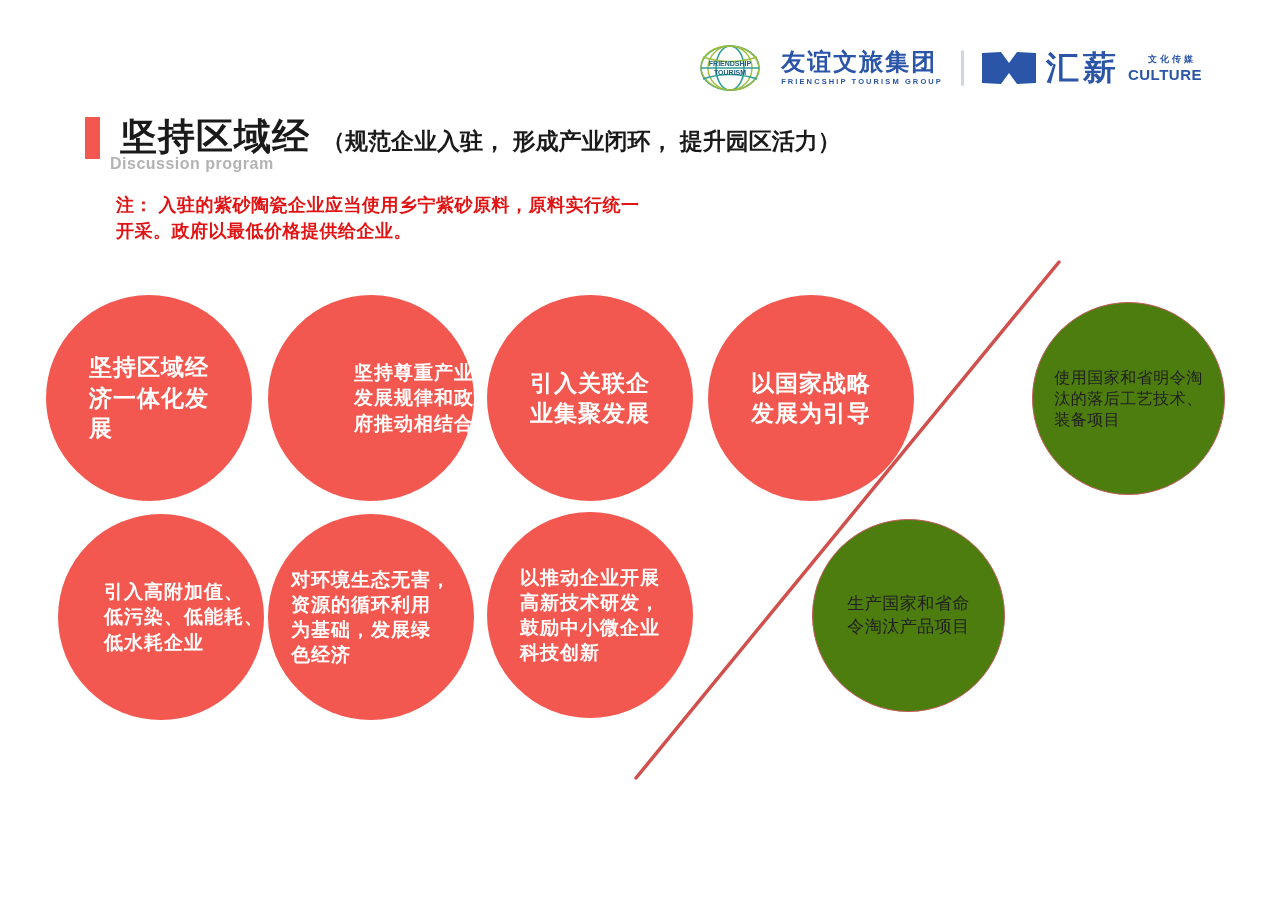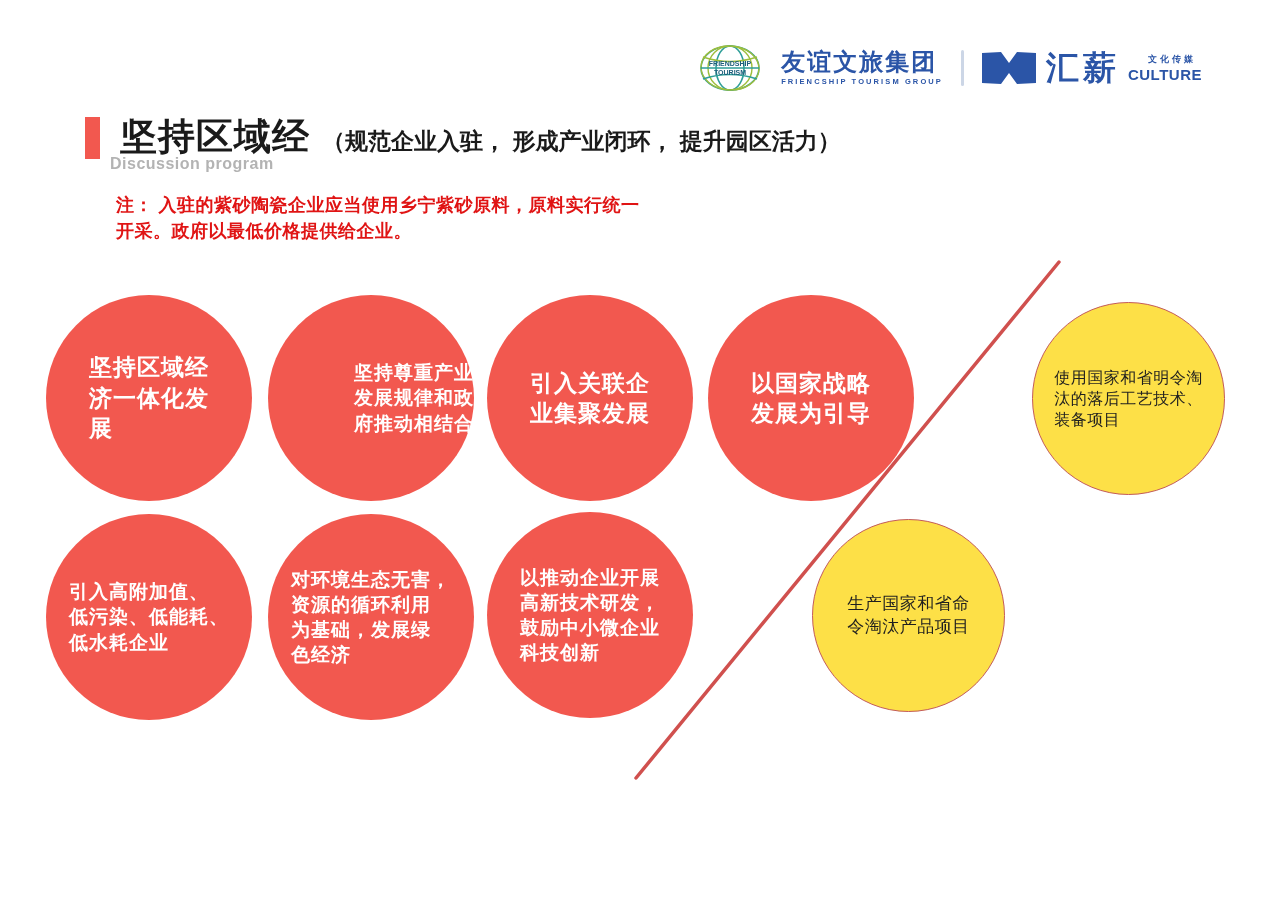--- a/index.html
+++ b/index.html
@@ -80,29 +80,29 @@
   .circle {
     position:absolute; border-radius:50%;
     display:flex; align-items:center; justify-content:center;
   }
   .circle .txt {
     white-space:pre-line; text-align:left; line-height:1.32;
   }
   .red-circle { background:var(--accent_red); }
   .red-circle .txt { color:#ffffff; font-weight:bold; letter-spacing:1px; }
   .white-circle {
-    background:#fde047; border:1.6px solid var(--ring_red);font-family:Liberation Serif, serif;
+    background:#4d7c0f; border:1.6px solid var(--ring_red);font-family:Liberation Serif, serif;
   }
   .white-circle .txt { color:#1f1f1f; font-weight:normal; letter-spacing:0.5px; }
 
   .rc1 { left:46px;  top:295px; width:206px; height:206px; }
   .rc2 { left:268px; top:295px; width:206px; height:206px;justify-content:flex-end; }
   .rc3 { left:487px; top:295px; width:206px; height:206px; }
   .rc4 { left:708px; top:295px; width:206px; height:206px; }
-  .rc5 { left:46px;  top:514px; width:206px; height:206px; }
+  .rc5 { left:58px;  top:514px; width:206px; height:206px;justify-content:flex-end; }
   .rc6 { left:268px; top:514px; width:206px; height:206px; }
   .rc7 { left:487px; top:512px; width:206px; height:206px; }
   .rc1 .txt, .rc3 .txt, .rc4 .txt { font-size:23px; }
   .rc2 .txt, .rc5 .txt, .rc6 .txt, .rc7 .txt { font-size:19px; }
 
   .wc1 { left:1032px; top:302px; width:193px; height:193px; }
   .wc2 { left:812px;  top:519px; width:193px; height:193px; }
   .wc3 { left:1032px; top:519px; width:193px; height:193px; }
   .wc1 .txt { font-size:16px; }
   .wc2 .txt, .wc3 .txt { font-size:17px; }

